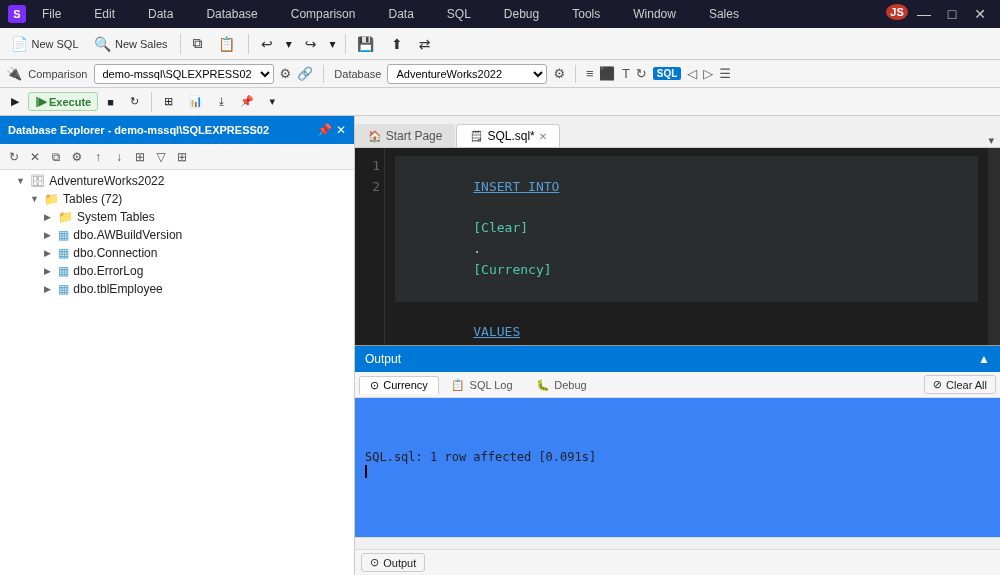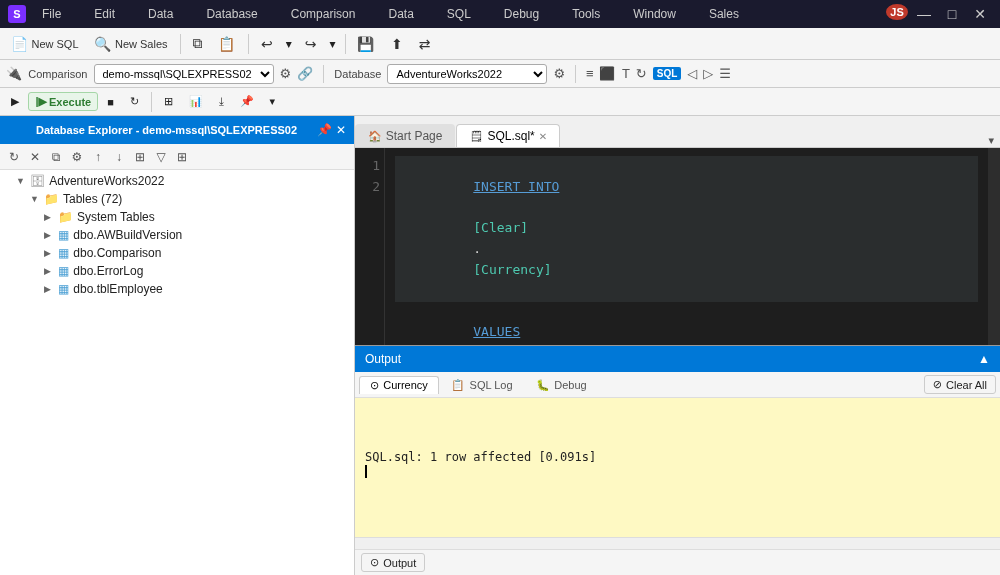--- a/index.html
+++ b/index.html
@@ -33,21 +33,21 @@
     .action-bar { background: #f5f5f5; border-bottom: 1px solid #ccc; display: flex; align-items: center; padding: 2px 4px; gap: 2px; height: 28px; }
     .action-btn { padding: 2px 6px; cursor: pointer; border-radius: 3px; border: 1px solid transparent; font-size: 11px; display: flex; align-items: center; gap: 2px; }
     .execute-btn { background: #e8f5e9; border: 1px solid #a5d6a7; color: #2e7d32; font-weight: bold; }
 
     
     .main-content { display: flex; flex: 1; overflow: hidden; }
 
     
     .db-explorer { width: 355px; min-width: 200px; display: flex; flex-direction: column; border-right: 1px solid #ccc; background: #fff; }
     .db-explorer-header { background: #0078d7; color: #fff; padding: 3px 8px; font-size: 12px; display: flex; align-items: center; justify-content: space-between; height: 28px; }
-    .db-explorer-header-title { font-size: 11px; font-weight: 600; margin-left: 28px; }
+    .db-explorer-header-title { font-size: 11px; font-weight: 600; }
     .db-explorer-toolbar { display: flex; align-items: center; padding: 2px 4px; gap: 1px; border-bottom: 1px solid #ddd; background: #f5f5f5; height: 26px; }
     .db-explorer-btn { width: 20px; height: 20px; display: flex; align-items: center; justify-content: center; cursor: pointer; border-radius: 2px; font-size: 12px; color: #555; border: 1px solid transparent; }
     .tree { flex: 1; overflow-y: auto; padding: 2px 0; }
     .tree-item { display: flex; align-items: center; padding: 2px 4px; cursor: pointer; font-size: 12px; white-space: nowrap; }
     .tree-item .arrow { width: 14px; font-size: 9px; color: #666; }
     .tree-item .tree-icon { margin-right: 4px; }
     .indent1 { padding-left: 16px; }
     .indent2 { padding-left: 30px; }
     .indent3 { padding-left: 44px; }
     .db-icon { color: #888; }
@@ -66,21 +66,21 @@
     .line-numbers { background: #1e1e1e; color: #666; padding: 8px 4px 8px 8px; font-family: 'Consolas', monospace; font-size: 13px; line-height: 1.6; text-align: right; min-width: 30px; border-right: 1px solid #333; }
     .code-content { flex: 1; padding: 8px 10px; font-family: 'Consolas', monospace; font-size: 13px; line-height: 1.6; color: #d4d4d4; overflow: auto; }
     .code-line { white-space: pre; }
     .kw { color: #569cd6; text-decoration: underline; }
     .kw2 { color: #4ec9b0; }
     .punct { color: #d4d4d4; }
     .highlight-line { background: #2a2d2e; }
     .editor-scrollbar-v { width: 12px; background: #2d2d2d; }
 
     
-    .output-panel { height: 230px; display: flex; flex-direction: column; border-top: 1px solid #999; background: #fef9c3; }
+    .output-panel { height: 230px; display: flex; flex-direction: column; border-top: 1px solid #999; background: #3b82f6; }
     .output-header { background: #0078d7; color: #fff; padding: 3px 10px; font-size: 12px; display: flex; align-items: center; justify-content: space-between; height: 26px; }
     .output-tabs { display: flex; align-items: center; background: #f5f5f5; border-bottom: 1px solid #ddd; height: 26px; padding: 0 4px; gap: 2px; }
     .output-tab { padding: 2px 10px; cursor: pointer; font-size: 11px; border: 1px solid transparent; border-bottom: none; border-radius: 3px 3px 0 0; color: #555; display: flex; align-items: center; gap: 4px; }
     .output-tab.active { background: #fff; border-color: #ccc; color: #000; font-weight: 500; }
     .output-tab-right { margin-left: auto; }
     .clear-all-btn { padding: 2px 8px; cursor: pointer; font-size: 11px; border: 1px solid #ccc; border-radius: 3px; background: #f5f5f5; display: flex; align-items: center; gap: 4px; }
     .output-content { flex: 1; overflow: auto; padding: 6px 10px; font-family: 'Consolas', monospace; font-size: 12px; color: #222; margin-top: 46px; }
     .output-status { color: #222; }
     .output-cursor { display: inline-block; width: 2px; height: 13px; background: #000; vertical-align: middle; animation: blink 1s step-end infinite; }
     @keyframes blink { 50% { opacity: 0; } }
@@ -257,21 +257,21 @@
 
       <div class="tree-item indent3">
         <span class="arrow">▶</span>
         <span class="tree-icon table-icon">▦</span>
         <span>dbo.AWBuildVersion</span>
       </div>
 
       <div class="tree-item indent3">
         <span class="arrow">▶</span>
         <span class="tree-icon table-icon">▦</span>
-        <span>dbo.Comparison</span>
+        <span>dbo.Connection</span>
       </div>
 
       <div class="tree-item indent3">
         <span class="arrow">▶</span>
         <span class="tree-icon table-icon">▦</span>
         <span>dbo.ErrorLog</span>
       </div>
 
       <div class="tree-item indent3">
         <span class="arrow">▶</span>

